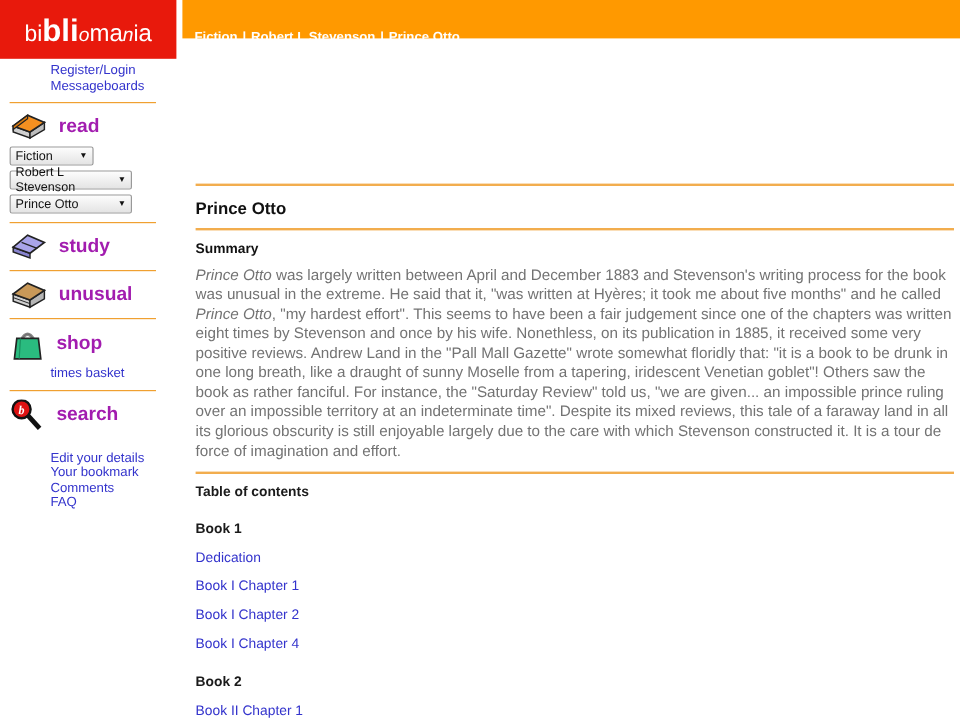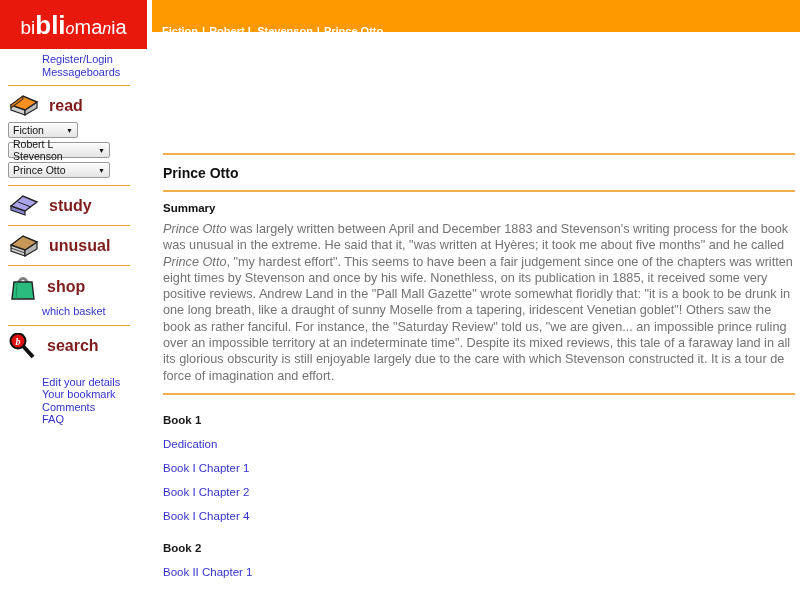--- a/index.html
+++ b/index.html
@@ -52,21 +52,21 @@
   }
   .divider {
     border: none; border-top: 1px solid #F0A030;
     margin: 7px 0 7px 0; width: 122px;
   }
   .section-head {
     display: flex; align-items: center; gap: 9px;
     margin: 3px 0 4px 0; cursor: pointer;
   }
   .section-head .label {
-    color: #7f1d1d; font-size: 16px; font-weight: bold;
+    color: #a21caf; font-size: 16px; font-weight: bold;
   }
   .section-head svg { flex: 0 0 auto; }
 
   .sel {
     height: 16px; border: 1px solid #999;
     border-radius: 2px;
     background: linear-gradient(#fdfdfd, #e4e4e4);
     font-size: 10.5px; color: #111;
     display: flex; align-items: center; justify-content: space-between;
     padding: 0 4px; margin: 0 0 4px 0;
@@ -192,21 +192,21 @@
   <div class="section-head">
     <svg width="30" height="28" viewBox="0 0 30 28">
       <path d="M10,10 Q15,1 20,10" fill="none" stroke="#8a8a8a" stroke-width="3"></path>
       <path d="M10,10 Q15,1 20,10" fill="none" stroke="#555" stroke-width="1" opacity="0.5"></path>
       <polygon points="6,9 24,9 26,26 4,26" fill="#2ABB7F" stroke="#222" stroke-width="1.4"></polygon>
       <line x1="9" y1="9" x2="8" y2="26" stroke="#1a8f5f" stroke-width="1"></line>
     </svg>
     <span class="label">shop</span>
   </div>
 
-  <a class="side-link sub-link">which basket</a>
+  <a class="side-link sub-link">times basket</a>
 
   <hr class="divider">
 
   <div class="section-head">
     <svg width="30" height="27" viewBox="0 0 30 27">
       <line x1="15" y1="13" x2="25" y2="24" stroke="#111" stroke-width="4"></line>
       <circle cx="10" cy="8" r="7.5" fill="#DD1111" stroke="#111" stroke-width="2"></circle>
       <text x="10" y="12" font-size="10" fill="#ffffff" font-style="italic" font-weight="bold" text-anchor="middle" font-family="Liberation Serif, serif">b</text>
     </svg>
     <span class="label">search</span>
@@ -228,20 +228,21 @@
   <div class="page-title">Prince Otto</div>
 
   <hr class="main-hr">
 
   <div class="sub-heading">Summary</div>
 
   <p class="summary-text"><span class="it">Prince Otto</span><span> was largely written between April and December 1883 and Stevenson's writing process for the book was unusual in the extreme. He said that it, "was written at Hyères; it took me about five months" and he called </span><span class="it">Prince Otto</span><span>, "my hardest effort". This seems to have been a fair judgement since one of the chapters was written eight times by Stevenson and once by his wife. Nonethless, on its publication in 1885, it received some very positive reviews. Andrew Land in the "Pall Mall Gazette" wrote somewhat floridly that: "it is a book to be drunk in one long breath, like a draught of sunny Moselle from a tapering, iridescent Venetian goblet"! Others saw the book as rather fanciful. For instance, the "Saturday Review" told us, "we are given... an impossible prince ruling over an impossible territory at an indeterminate time". Despite its mixed reviews, this tale of a faraway land in all its glorious obscurity is still enjoyable largely due to the care with which Stevenson constructed it. It is a tour de force of imagination and effort.</span></p>
 
   <hr class="main-hr">
 
+  <div class="toc-heading">Table of contents</div>
 
   <div class="book-title">Book 1</div>
   <a class="toc-link">Dedication</a>
   <a class="toc-link">Book I Chapter 1</a>
   <a class="toc-link">Book I Chapter 2</a>
   <a class="toc-link">Book I Chapter 4</a>
 
   <div class="book-title book2">Book 2</div>
   <a class="toc-link">Book II Chapter 1</a>
 

